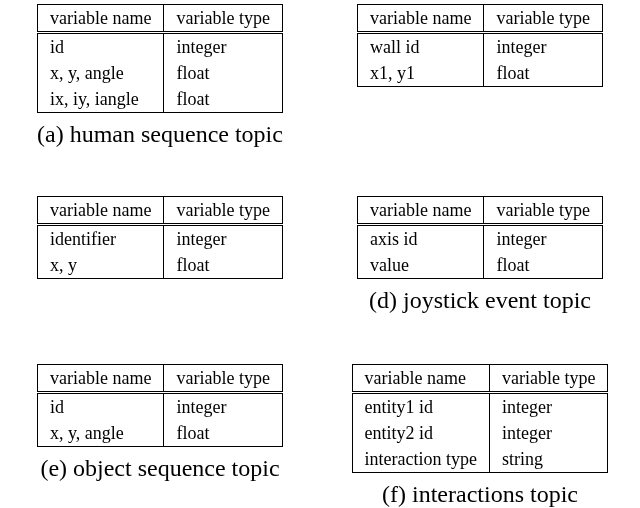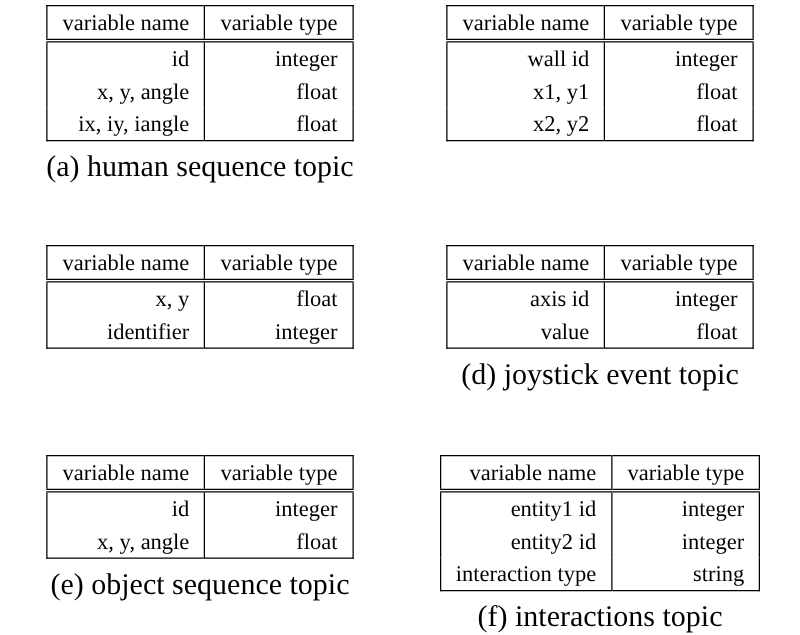--- a/index.html
+++ b/index.html
@@ -36,21 +36,21 @@
     background: #ffffff;
   }
   table.vtable th,
   table.vtable td {
     border-left: 1px solid #000000;
     font-weight: normal;
     font-size: 18px;
     line-height: 26px;
     height: 26px;
     padding: 0 12px;
-    text-align: right;
+    text-align: left;
     white-space: nowrap;
     font-family: Liberation Serif, serif;
   }
   table.vtable th:first-child,
   table.vtable td:first-child {
     border-left: none;
   }
   table.vtable thead th {
     border-bottom: 3px double #000000;
   }
@@ -101,44 +101,40 @@
       </thead>
       <tbody>
         <tr>
           <td>wall id</td>
           <td>integer</td>
         </tr>
         <tr>
           <td>x1, y1</td>
           <td>float</td>
         </tr>
-        <tr>
-          <td>x2, y2</td>
-          <td>float</td>
-        </tr>
       </tbody>
     </table>
   </figure>
 
   <figure class="fig row-2">
     <table class="vtable">
       <thead>
         <tr>
           <th>variable name</th>
           <th>variable type</th>
         </tr>
       </thead>
       <tbody>
         <tr>
+          <td>identifier</td>
+          <td>integer</td>
+        </tr>
+        <tr>
           <td>x, y</td>
           <td>float</td>
-        </tr>
-        <tr>
-          <td>identifier</td>
-          <td>integer</td>
         </tr>
       </tbody>
     </table>
   </figure>
 
   <figure class="fig row-2">
     <table class="vtable">
       <thead>
         <tr>
           <th>variable name</th>

